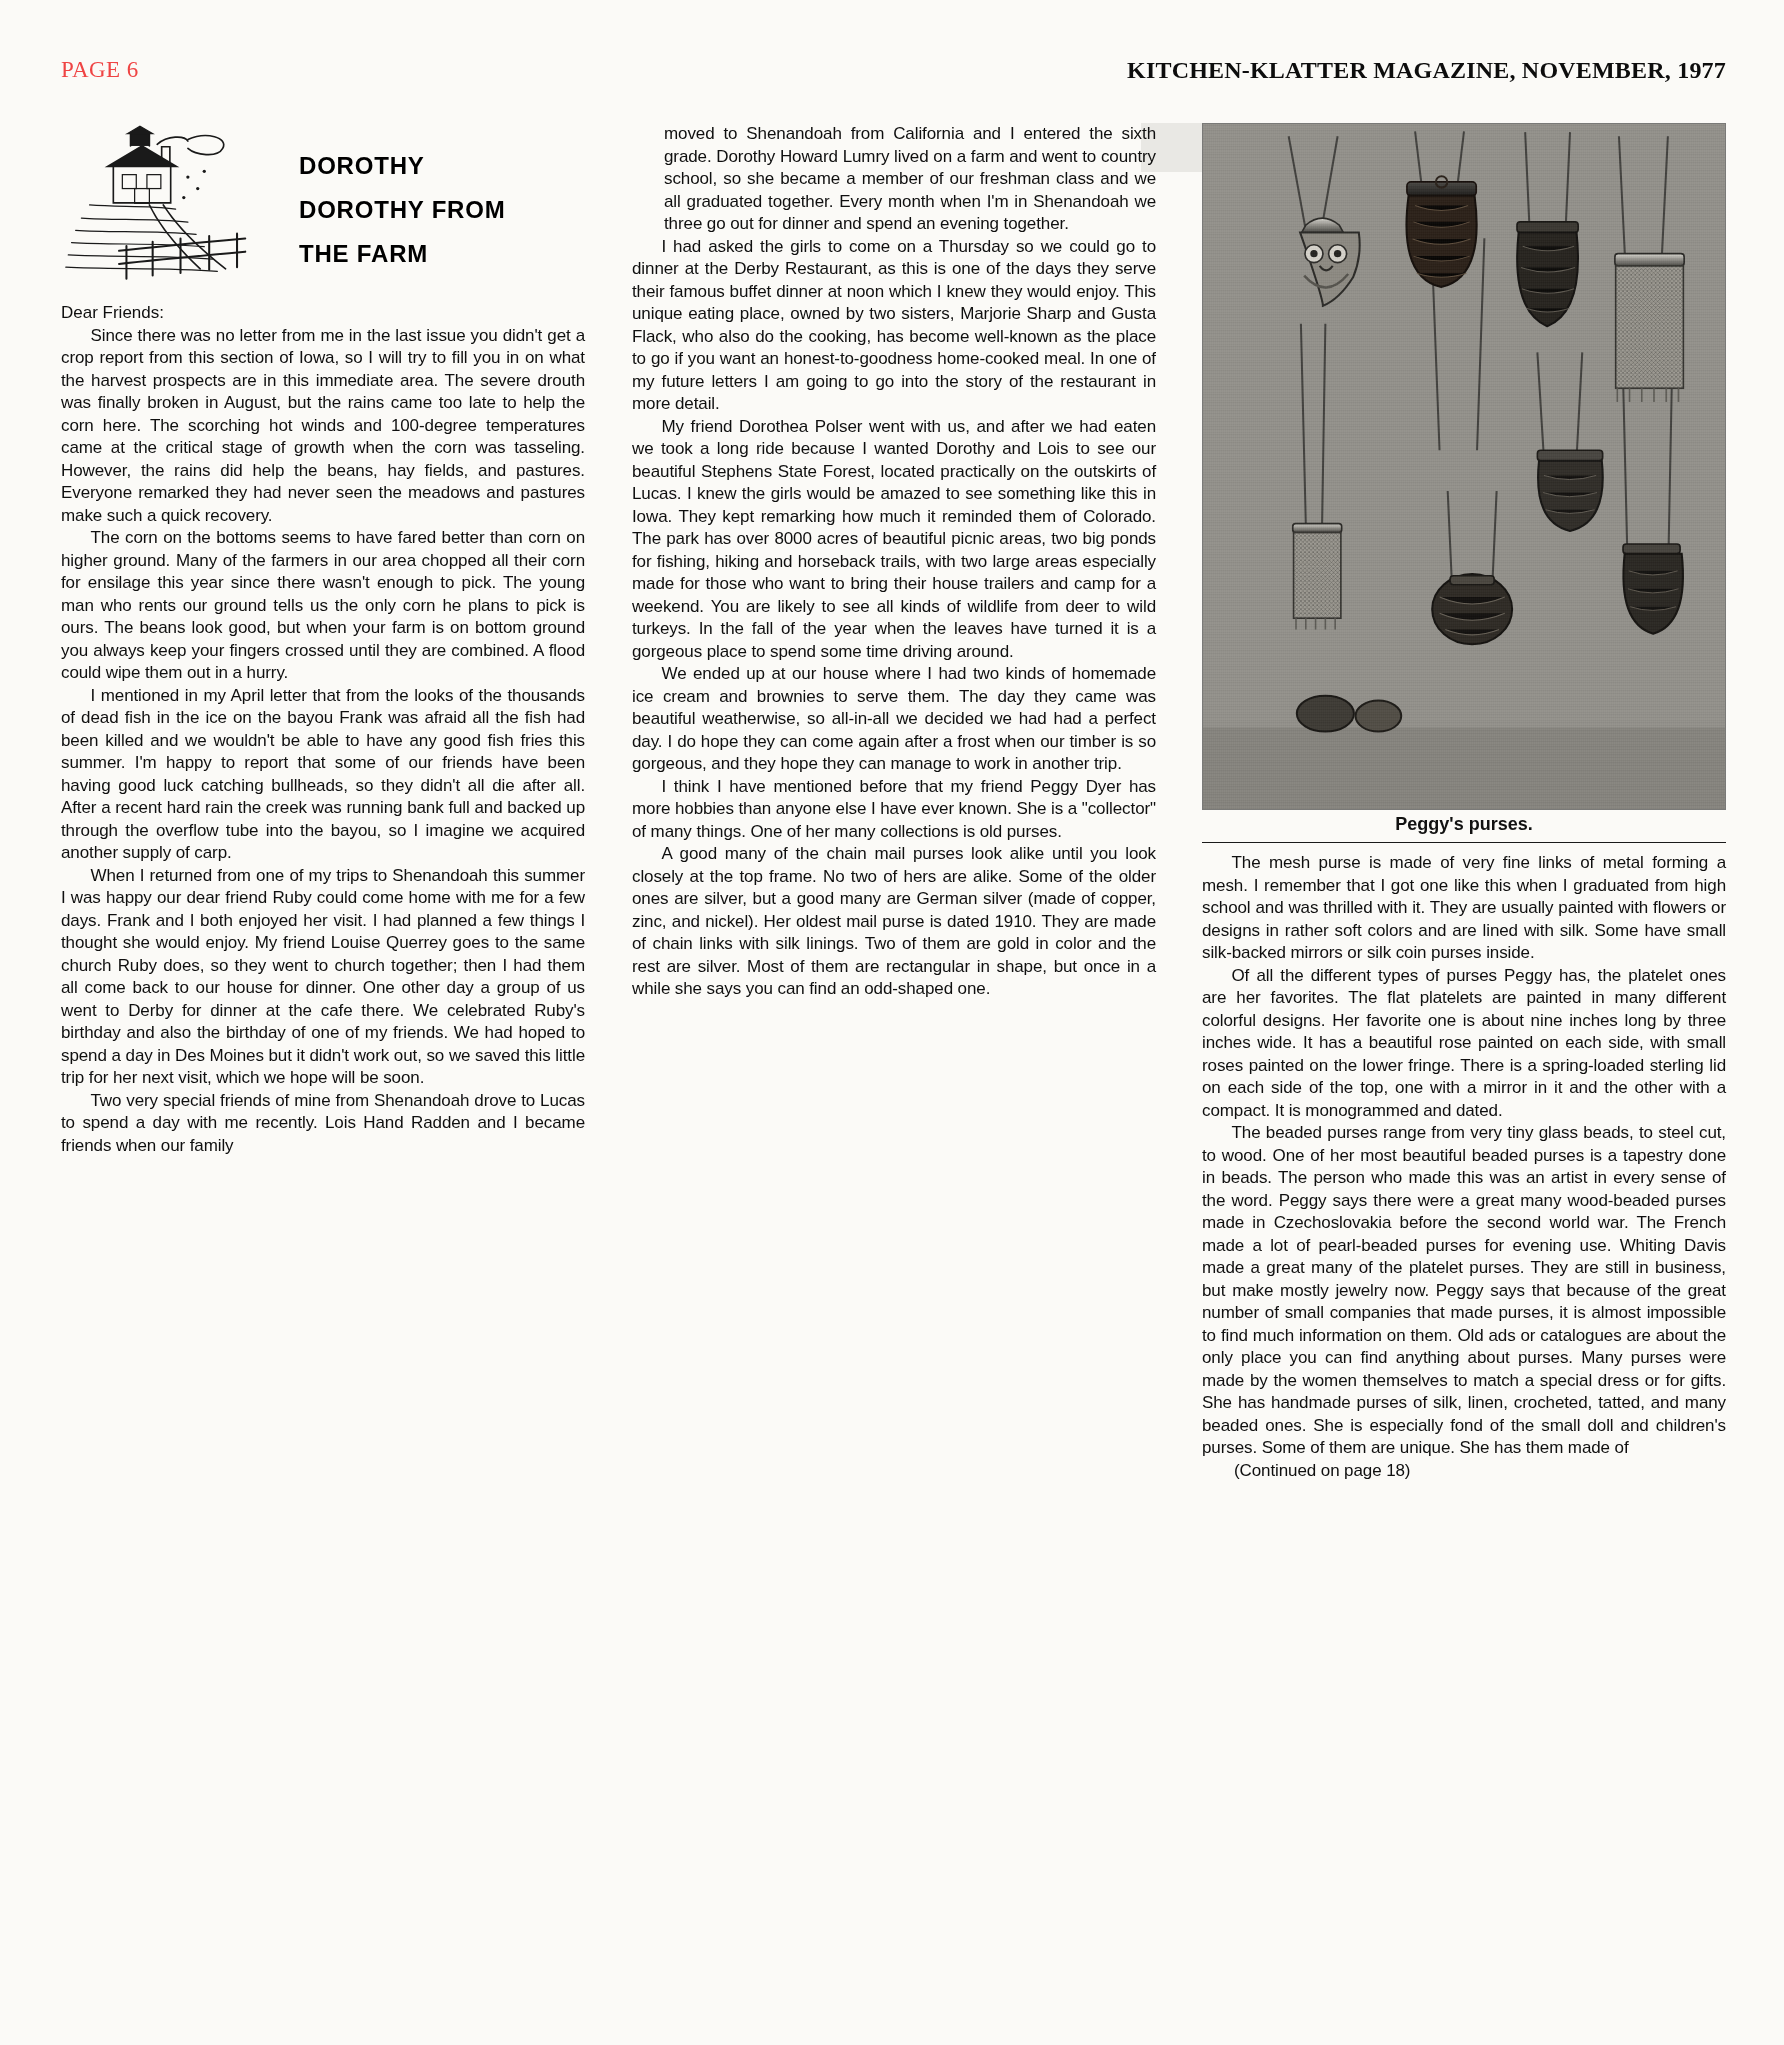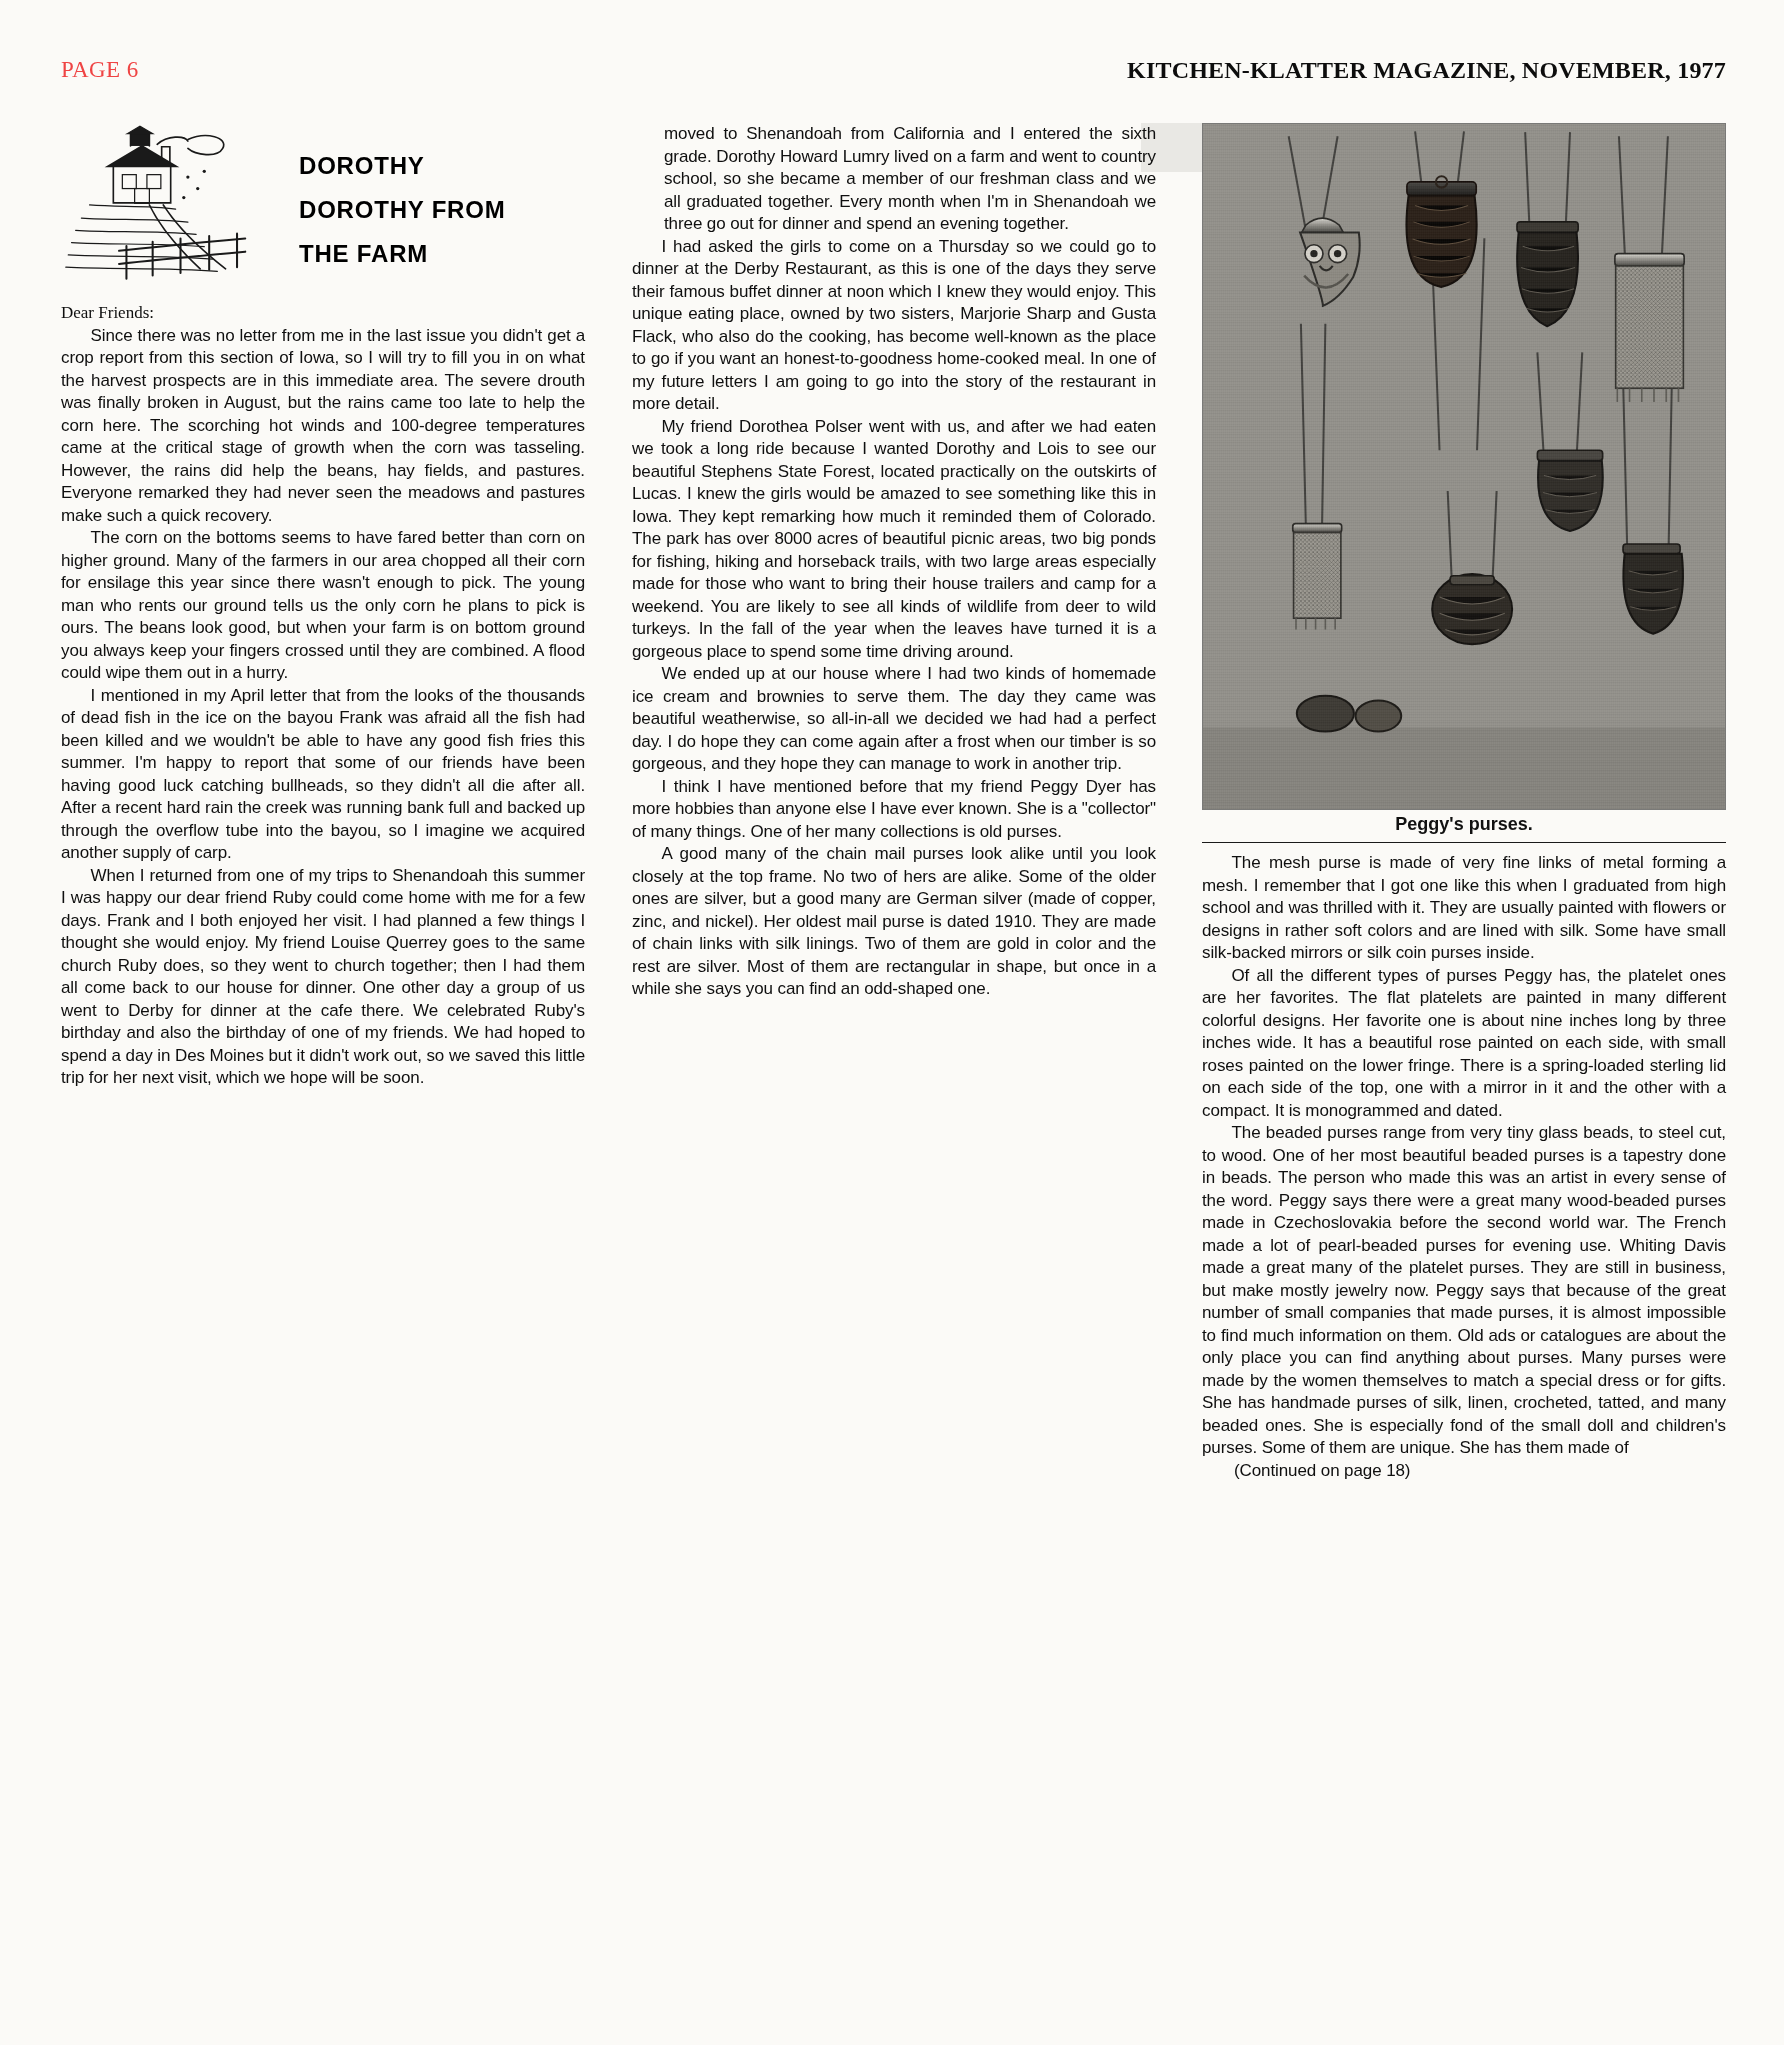--- a/index.html
+++ b/index.html
@@ -82,21 +82,21 @@
     text-align: justify;
     text-indent: 29.5px;
     color: #0f0f0f;
     letter-spacing: -0.1px;
     -webkit-hyphens: auto;
     hyphens: auto;
   }
   p.body.noindent { text-indent: 0; margin-left: 32px; }
   p.salutation {
     margin: 0;
-    font-family: Liberation Serif, serif;
+    font-family: Liberation Sans, sans-serif;
     font-size: 17px;
     line-height: 22.5px;
     text-indent: 0;
     color: #0f0f0f;
   }
 
   
   .title-block {
     position: relative;
     height: 172px;
@@ -235,20 +235,21 @@
             <div>DOROTHY FROM</div>
             <div>THE FARM</div>
           </div>
         </div>
 
         <p class="salutation">Dear Friends:</p>
         <p class="body">Since there was no letter from me in the last issue you didn't get a crop report from this section of Iowa, so I will try to fill you in on what the harvest prospects are in this immediate area. The severe drouth was finally broken in August, but the rains came too late to help the corn here. The scorching hot winds and 100-degree temperatures came at the critical stage of growth when the corn was tasseling. However, the rains did help the beans, hay fields, and pastures. Everyone remarked they had never seen the meadows and pastures make such a quick recovery.</p>
         <p class="body">The corn on the bottoms seems to have fared better than corn on higher ground. Many of the farmers in our area chopped all their corn for ensilage this year since there wasn't enough to pick. The young man who rents our ground tells us the only corn he plans to pick is ours. The beans look good, but when your farm is on bottom ground you always keep your fingers crossed until they are combined. A flood could wipe them out in a hurry.</p>
         <p class="body">I mentioned in my April letter that from the looks of the thousands of dead fish in the ice on the bayou Frank was afraid all the fish had been killed and we wouldn't be able to have any good fish fries this summer. I'm happy to report that some of our friends have been having good luck catching bullheads, so they didn't all die after all. After a recent hard rain the creek was running bank full and backed up through the overflow tube into the bayou, so I imagine we acquired another supply of carp.</p>
         <p class="body">When I returned from one of my trips to Shenandoah this summer I was happy our dear friend Ruby could come home with me for a few days. Frank and I both enjoyed her visit. I had planned a few things I thought she would enjoy. My friend Louise Querrey goes to the same church Ruby does, so they went to church together; then I had them all come back to our house for dinner. One other day a group of us went to Derby for dinner at the cafe there. We celebrated Ruby's birthday and also the birthday of one of my friends. We had hoped to spend a day in Des Moines but it didn't work out, so we saved this little trip for her next visit, which we hope will be soon.</p>
+        <p class="body">Two very special friends of mine from Shenandoah drove to Lucas to spend a day with me recently. Lois Hand Radden and I became friends when our family</p>
       </div>
 
       <div class="col col2">
         <p class="body noindent">moved to Shenandoah from California and I entered the sixth grade. Dorothy Howard Lumry lived on a farm and went to country school, so she became a member of our freshman class and we all graduated together. Every month when I'm in Shenandoah we three go out for dinner and spend an evening together.</p>
         <p class="body">I had asked the girls to come on a Thursday so we could go to dinner at the Derby Restaurant, as this is one of the days they serve their famous buffet dinner at noon which I knew they would enjoy. This unique eating place, owned by two sisters, Marjorie Sharp and Gusta Flack, who also do the cooking, has become well-known as the place to go if you want an honest-to-goodness home-cooked meal. In one of my future letters I am going to go into the story of the restaurant in more detail.</p>
         <p class="body">My friend Dorothea Polser went with us, and after we had eaten we took a long ride because I wanted Dorothy and Lois to see our beautiful Stephens State Forest, located practically on the outskirts of Lucas. I knew the girls would be amazed to see something like this in Iowa. They kept remarking how much it reminded them of Colorado. The park has over 8000 acres of beautiful picnic areas, two big ponds for fishing, hiking and horseback trails, with two large areas especially made for those who want to bring their house trailers and camp for a weekend. You are likely to see all kinds of wildlife from deer to wild turkeys. In the fall of the year when the leaves have turned it is a gorgeous place to spend some time driving around.</p>
         <p class="body">We ended up at our house where I had two kinds of homemade ice cream and brownies to serve them. The day they came was beautiful weatherwise, so all-in-all we decided we had had a perfect day. I do hope they can come again after a frost when our timber is so gorgeous, and they hope they can manage to work in another trip.</p>
         <p class="body">I think I have mentioned before that my friend Peggy Dyer has more hobbies than anyone else I have ever known. She is a "collector" of many things. One of her many collections is old purses.</p>
         <p class="body">A good many of the chain mail purses look alike until you look closely at the top frame. No two of hers are alike. Some of the older ones are silver, but a good many are German silver (made of copper, zinc, and nickel). Her oldest mail purse is dated 1910. They are made of chain links with silk linings. Two of them are gold in color and the rest are silver. Most of them are rectangular in shape, but once in a while she says you can find an odd-shaped one.</p>
       </div>

